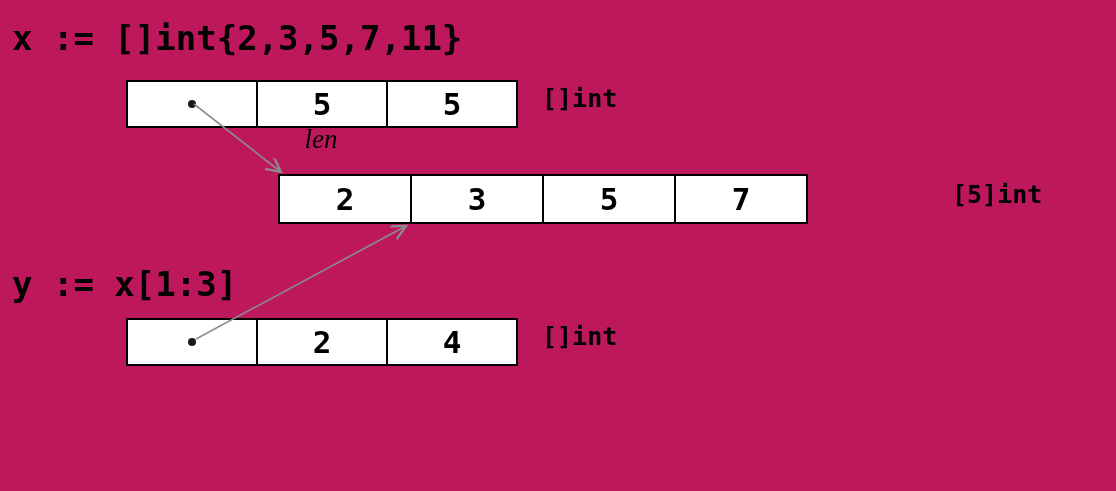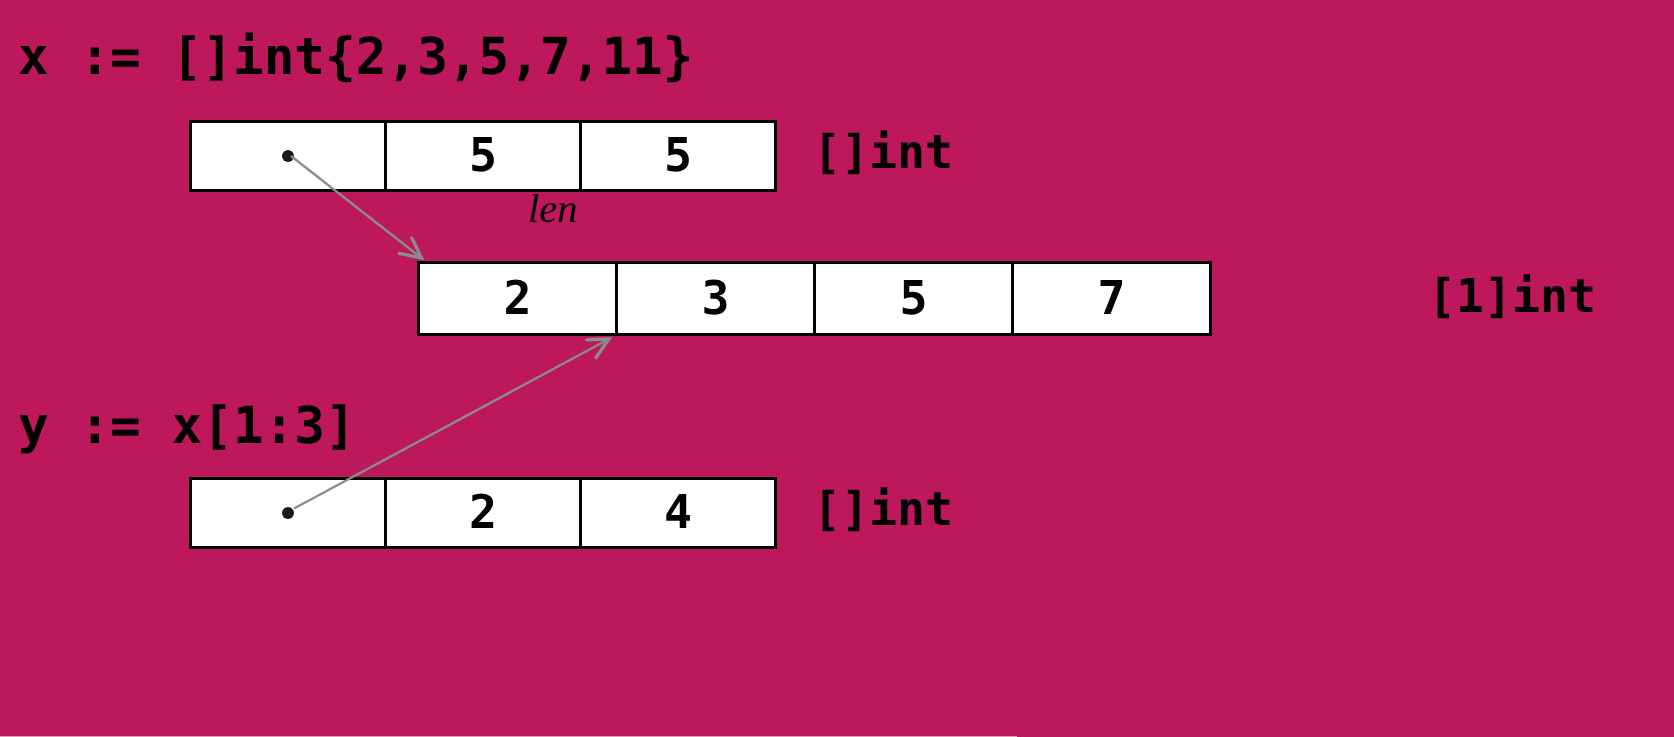--- a/index.html
+++ b/index.html
@@ -54,21 +54,21 @@
     width: 8px;
     height: 8px;
     border-radius: 50%;
     background: #1a1a1a;
     display: block;
   }
   .type-label {
     position: absolute;
     font-family: "DejaVu Sans Mono", monospace;
     font-weight: bold;
-    font-size: 31px;
+    font-size: 25px;
     color: #000000;
     white-space: pre;
   }
   .field-label {
     position: absolute;
     width: 128px;
     text-align: center;
     font-family: "Liberation Serif", serif;
     font-style: italic;
     font-size: 27px;
@@ -99,29 +99,29 @@
 
   <div class="struct-box" style="left:126px; top:80px;">
     <div class="cell">
       <span class="dot"></span>
     </div>
     <div class="cell">5</div>
     <div class="cell">5</div>
   </div>
   <div class="type-label" style="left:542px; top:84px;">[]int</div>
 
-  <div class="field-label" style="left:257px; top:124px;text-align:right;">len</div>
+  <div class="field-label" style="left:257px; top:124px;">len</div>
 
   <div class="struct-box array-box" style="left:278px; top:174px;">
     <div class="cell">2</div>
     <div class="cell">3</div>
     <div class="cell">5</div>
     <div class="cell">7</div>
   </div>
-  <div class="type-label" style="left:952px; top:180px;">[1]int</div>
+  <div class="type-label" style="left:952px; top:180px;">[5]int</div>
 
   <div class="code" style="left:12px; top:266px;">y := x[1:3]</div>
 
   <div class="struct-box" style="left:126px; top:318px;">
     <div class="cell">
       <span class="dot"></span>
     </div>
     <div class="cell">2</div>
     <div class="cell">4</div>
   </div>

